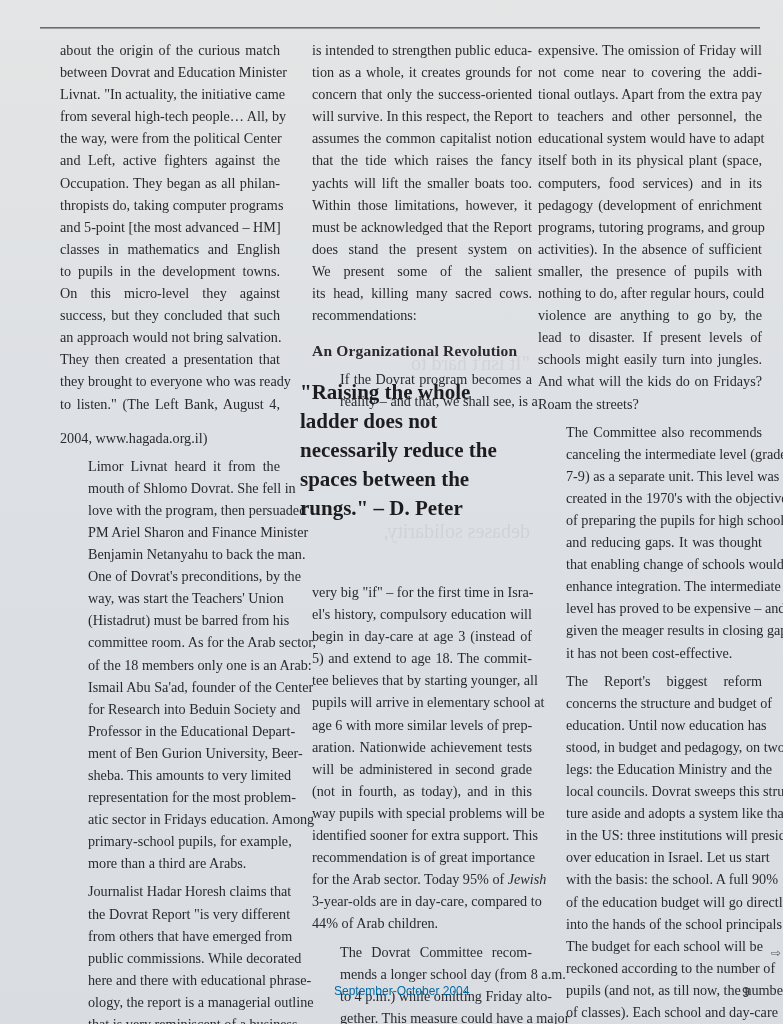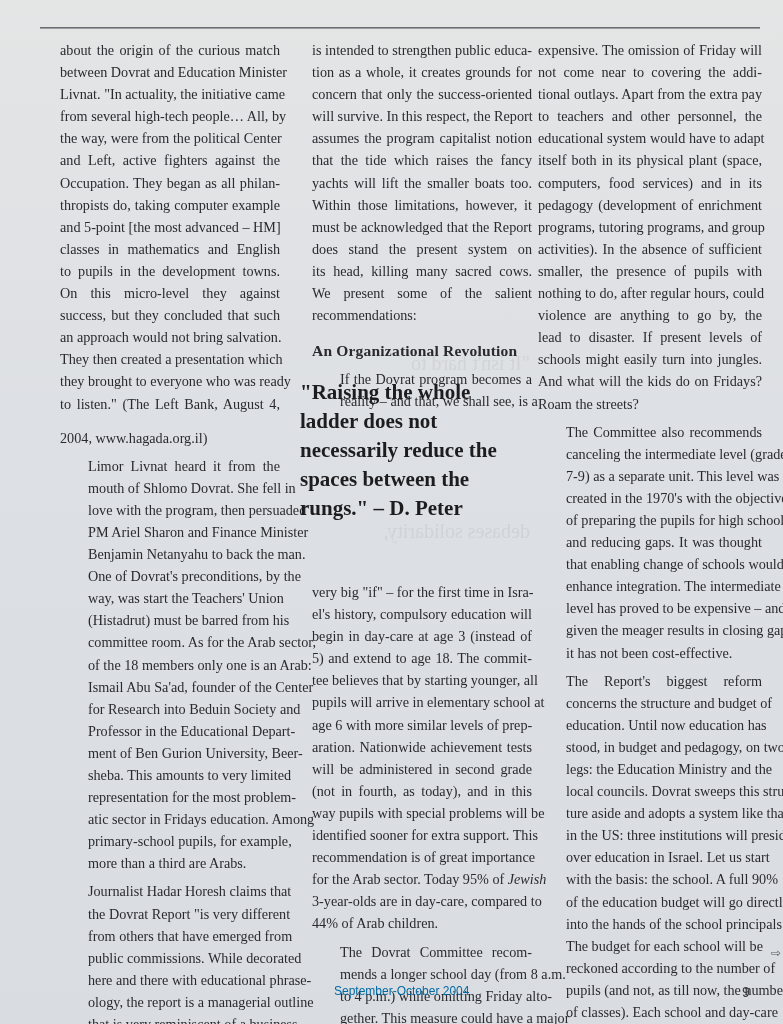--- a/index.html
+++ b/index.html
@@ -63,28 +63,28 @@
 
 <div class="column col1">
   <p id="c1p1">
       <span class="ln">about the origin of the curious match</span>
       <span class="ln">between Dovrat and Education Minister</span>
       <span class="ln">Livnat. "In actuality, the initiative came</span>
       <span class="ln">from several high-tech people… All, by</span>
       <span class="ln">the way, were from the political Center</span>
       <span class="ln">and Left, active fighters against the</span>
       <span class="ln">Occupation. They began as all philan-</span>
-      <span class="ln">thropists do, taking computer example</span>
+      <span class="ln">thropists do, taking computer programs</span>
       <span class="ln">and 5-point [the most advanced – HM]</span>
       <span class="ln">classes in mathematics and English</span>
       <span class="ln">to pupils in the development towns.</span>
       <span class="ln">On this micro-level they against</span>
       <span class="ln">success, but they concluded that such</span>
       <span class="ln">an approach would not bring salvation.</span>
-      <span class="ln">They then created a presentation which</span>
+      <span class="ln">They then created a presentation that</span>
       <span class="ln">they brought to everyone who was ready</span>
       <span class="ln">to listen." (The Left Bank, August 4,</span>
     </p>
   <p class="cite">
       <span class="ln last">2004, www.hagada.org.il)</span>
     </p>
   <p class="indent" id="c1p2">
       <span class="ln">Limor Livnat heard it from the</span>
       <span class="ln">mouth of Shlomo Dovrat. She fell in</span>
       <span class="ln">love with the program, then persuaded</span>
@@ -111,28 +111,28 @@
   </p>
 
 </div>
 
 <div class="column col2">
   <p id="c2p1">
       <span class="ln">is intended to strengthen public educa-</span>
       <span class="ln">tion as a whole, it creates grounds for</span>
       <span class="ln">concern that only the success-oriented</span>
       <span class="ln">will survive. In this respect, the Report</span>
-      <span class="ln">assumes the program capitalist notion</span>
+      <span class="ln">assumes the common capitalist notion</span>
       <span class="ln">that the tide which raises the fancy</span>
       <span class="ln">yachts will lift the smaller boats too.</span>
       <span class="ln">Within those limitations, however, it</span>
       <span class="ln">must be acknowledged that the Report</span>
       <span class="ln">does stand the present system on</span>
+      <span class="ln">We present some of the salient</span>
       <span class="ln">its head, killing many sacred cows.</span>
-      <span class="ln">We present some of the salient</span>
       <span class="ln last">recommendations:</span>
     </p>
   <div class="section-heading">An Organizational Revolution</div>
   <p class="indent" id="c2p2" style="margin-top:0">
       <span class="ln">If the Dovrat program becomes a</span>
       <span class="ln">reality – and that, we shall see, is a</span>
     </p>
 </div>
 
 <div class="ghost" style="top:352px;">"It isn't hard to</div>

